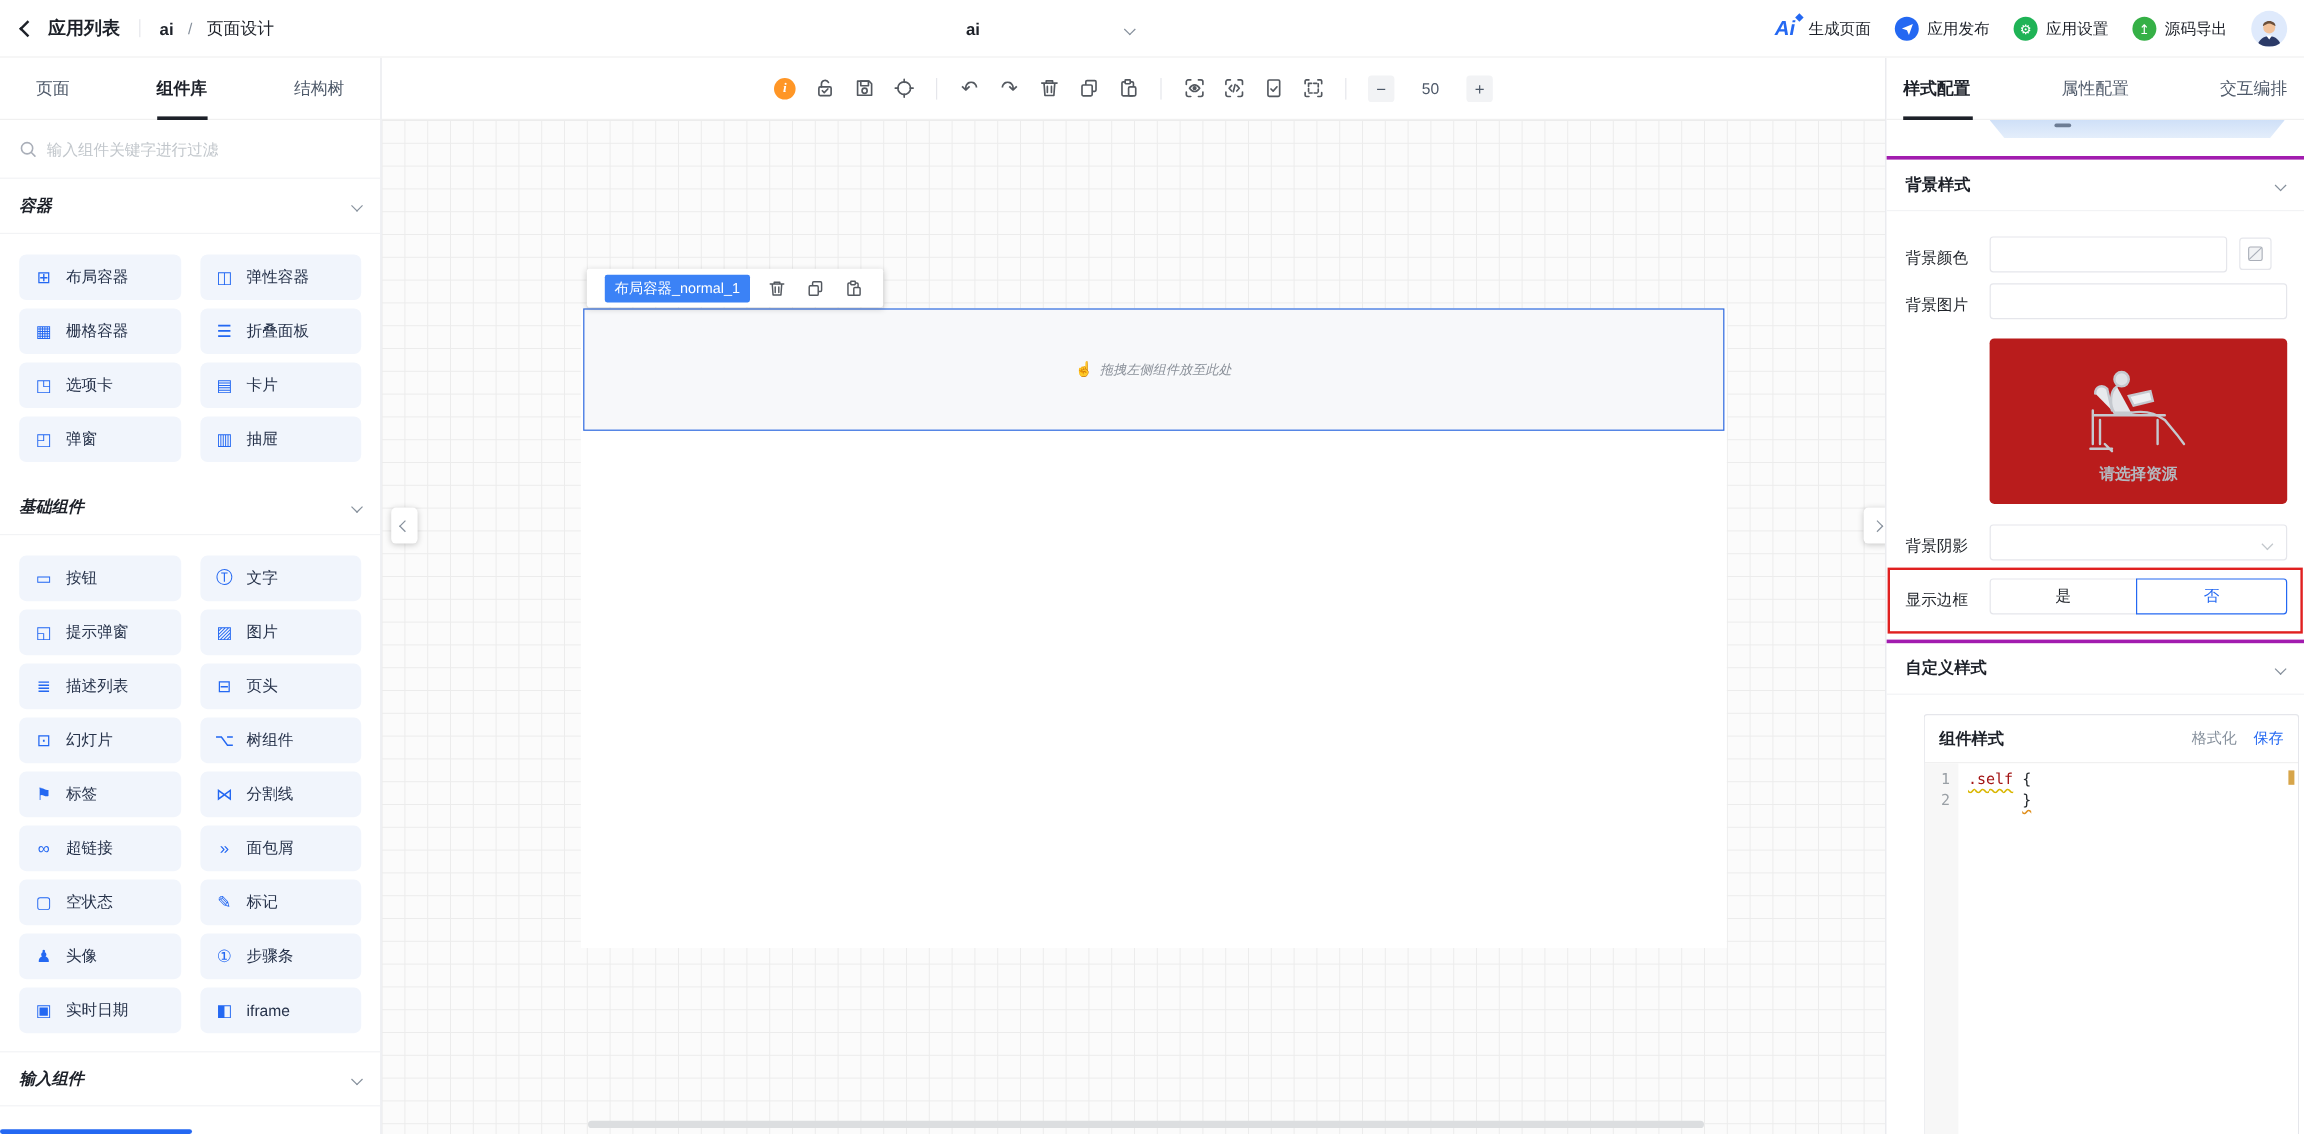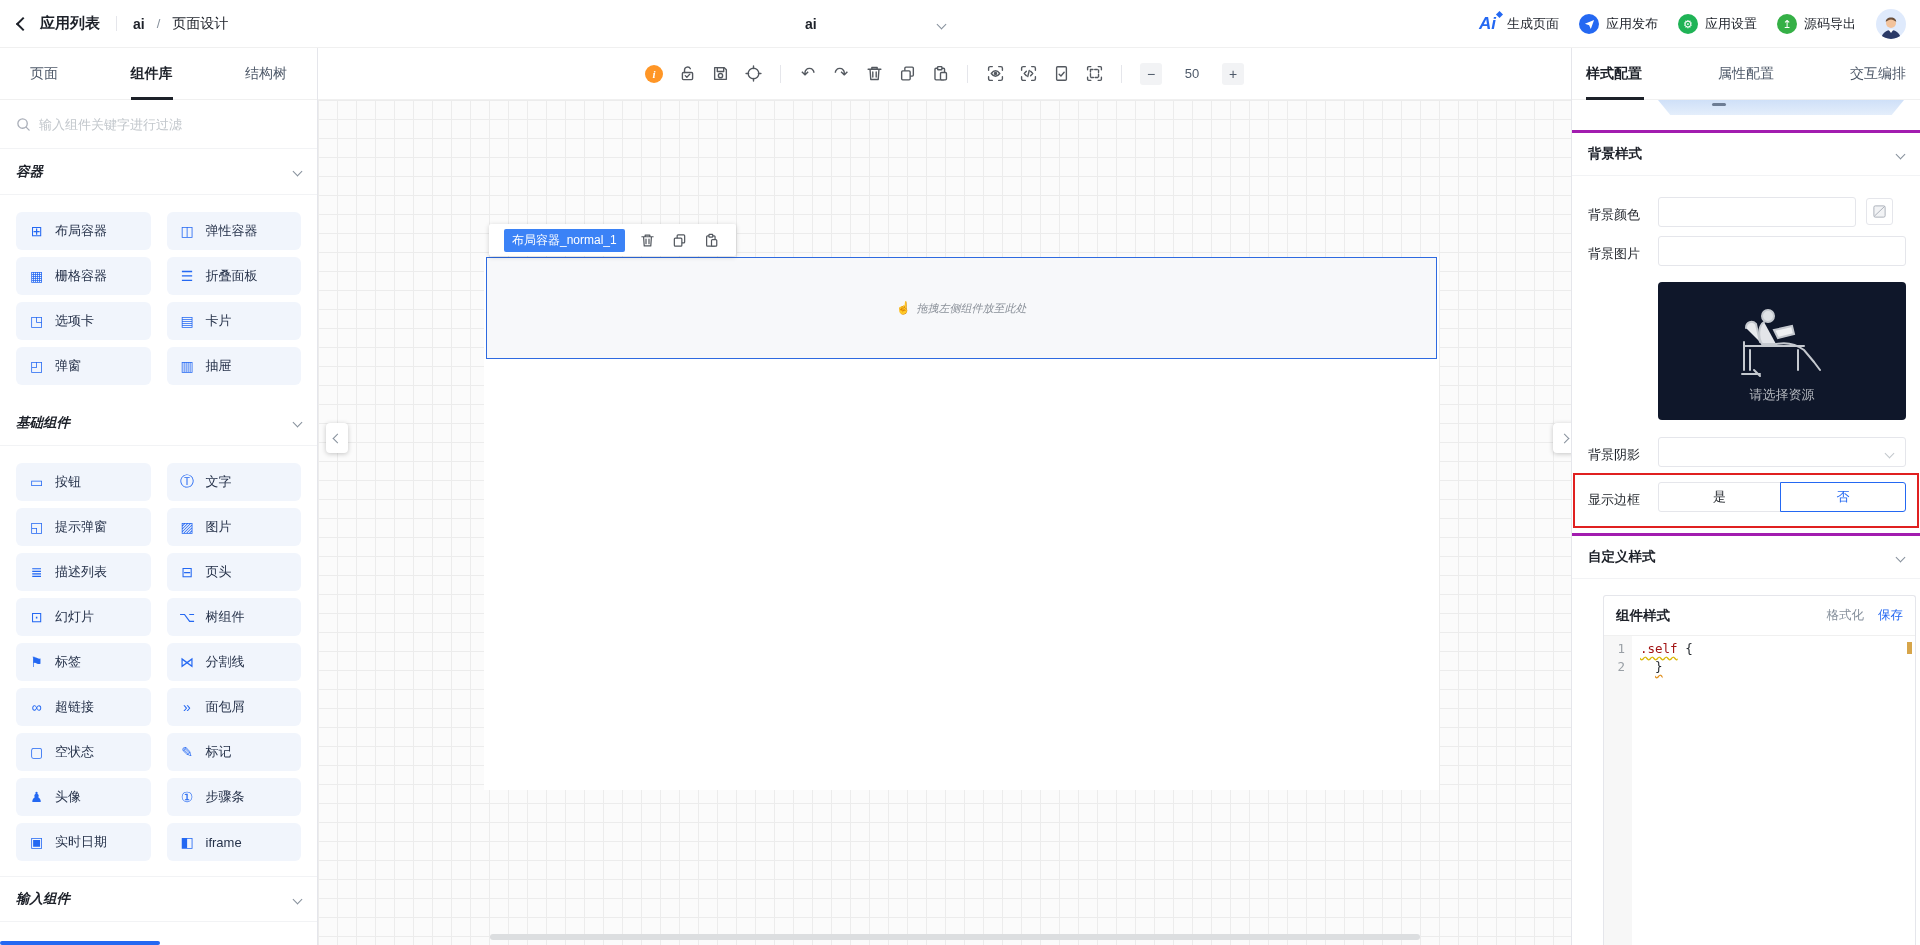--- a/index.html
+++ b/index.html
@@ -128,22 +128,22 @@
     align-items:center; justify-content:space-between; padding:0 16px;
     border-top:3px solid #a21caf; border-bottom:1px solid #f2f3f5; cursor:pointer; }
   .isec-head .t { font-size:13.5px; font-weight:bold; }
   .irow-label { position:absolute; left:16px; font-size:13px; color:#1f2329; }
   .iinput { position:absolute; left:86px; height:30px; border:1px solid #e5e6eb;
     border-radius:3px; background:#fff; }
   .pick-btn { position:absolute; left:294px; width:27px; height:27px;
     border:1px solid #e5e6eb; border-radius:3px; display:flex; align-items:center;
     justify-content:center; cursor:pointer; }
   #resource-box { position:absolute; left:86px; top:182px; width:248px; height:138px;
-    background:#0f172a; border-radius:4px; display:flex; flex-direction:column;
-    align-items:center; justify-content:flex-end; padding-bottom:16px; cursor:pointer; }
+    background:#b91c1c; border-radius:4px; display:flex; flex-direction:column;
+    align-items:center; justify-content:flex-end; padding-bottom:16px; cursor:pointer;font-weight:bold; }
   #resource-box .ph-text { color:#b4b8bf; font-size:13px; margin-top:8px; }
   .select-chev { position:absolute; right:12px; top:12px; }
   #red-annotation { position:absolute; left:1px; right:1px; top:373px; height:55px;
     border:2px solid #e02020; pointer-events:none; z-index:9; }
   .seg { position:absolute; top:382px; height:30px; display:flex; align-items:center;
     justify-content:center; font-size:13px; cursor:pointer; background:#fff; }
   #seg-yes { left:86px; width:123px; border:1px solid #e5e6eb; border-radius:3px 0 0 3px;
     color:#1f2329; }
   #seg-no { left:208px; width:126px; border:1px solid #2468f2; border-radius:0 3px 3px 0;
     color:#2468f2; z-index:2; }
@@ -151,21 +151,21 @@
     border:1px solid #e5e6eb; border-bottom:none; border-radius:3px 3px 0 0; }
   #style-panel-head { height:40px; border-bottom:1px solid #f0f0f0; display:flex;
     align-items:center; padding:0 12px; }
   #style-panel-head .t { font-size:13.5px; font-weight:bold; flex:1; }
   .link-gray { font-size:12.5px; color:#86909c; margin-right:14px; cursor:pointer; }
   .link-blue { font-size:12.5px; color:#2468f2; cursor:pointer; }
   #editor { position:relative; display:flex; height:calc(100% - 40px);
     font-family:"DejaVu Sans Mono", monospace; font-size:12.5px; line-height:18px; }
   #gutter { width:28px; background:#f7f7f7; color:#9aa0a6; text-align:right;
     padding:4px 7px 0 0; }
-  #code { padding:4px 0 0 8px; color:#24292e; }
+  #code { padding:4px 0 0 8px; color:#24292e;text-align:right; }
   .tok-sel { color:#a31515; text-decoration:underline wavy #d9b600;
     text-underline-offset:3px; }
   .tok-close { text-decoration:underline wavy #e08f1d; text-underline-offset:3px; }
   #ruler-marker { position:absolute; right:3px; top:6px; width:5px; height:12px;
     background:#d7a54a; }
 </style>
 </head>
 <body>
 
 <div id="topbar">

